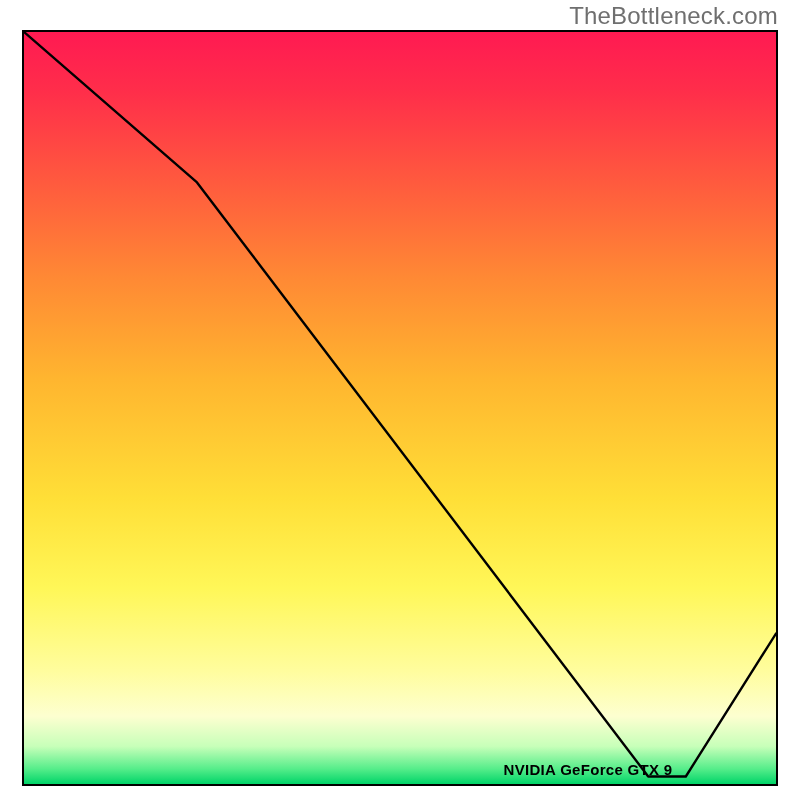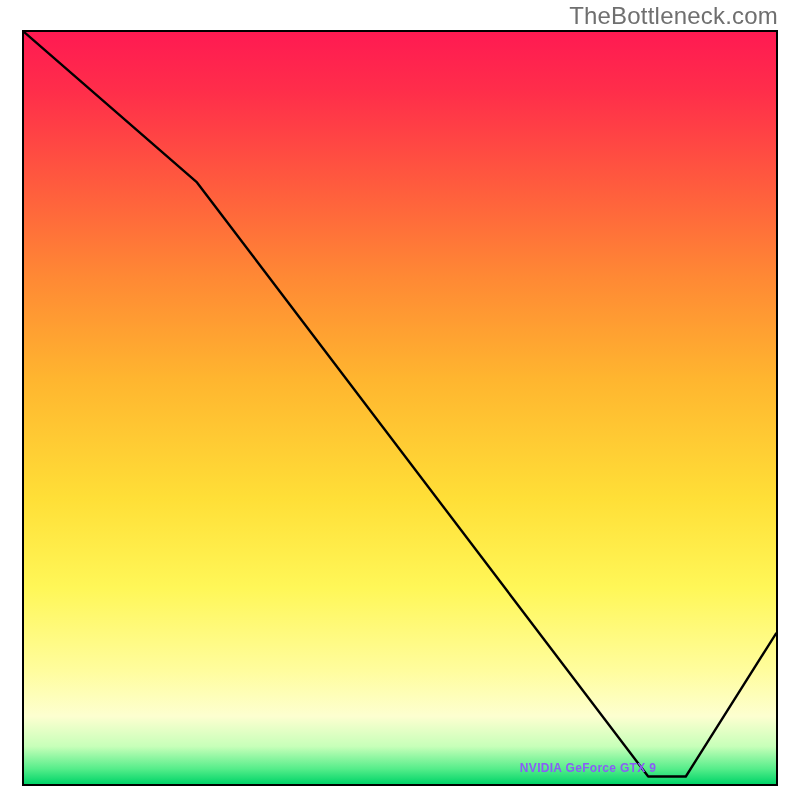--- a/index.html
+++ b/index.html
@@ -53,23 +53,23 @@
       #55ed8a 98%,
       #00d468 100%
     );
   }
   .line-svg {
     position: absolute;
     inset: 0;
   }
   .series-label {
     position: absolute;
-    font-size: 12px;
+    font-size: 15px;
     font-weight: 700;
-    color: #8b5cf6;
+    color: #000000;
     letter-spacing: 0.3px;
     white-space: nowrap;
   }
 </style>
 </head>
 <body>
 
 <div class="wrap">
 
   <div class="watermark">TheBottleneck.com</div>

